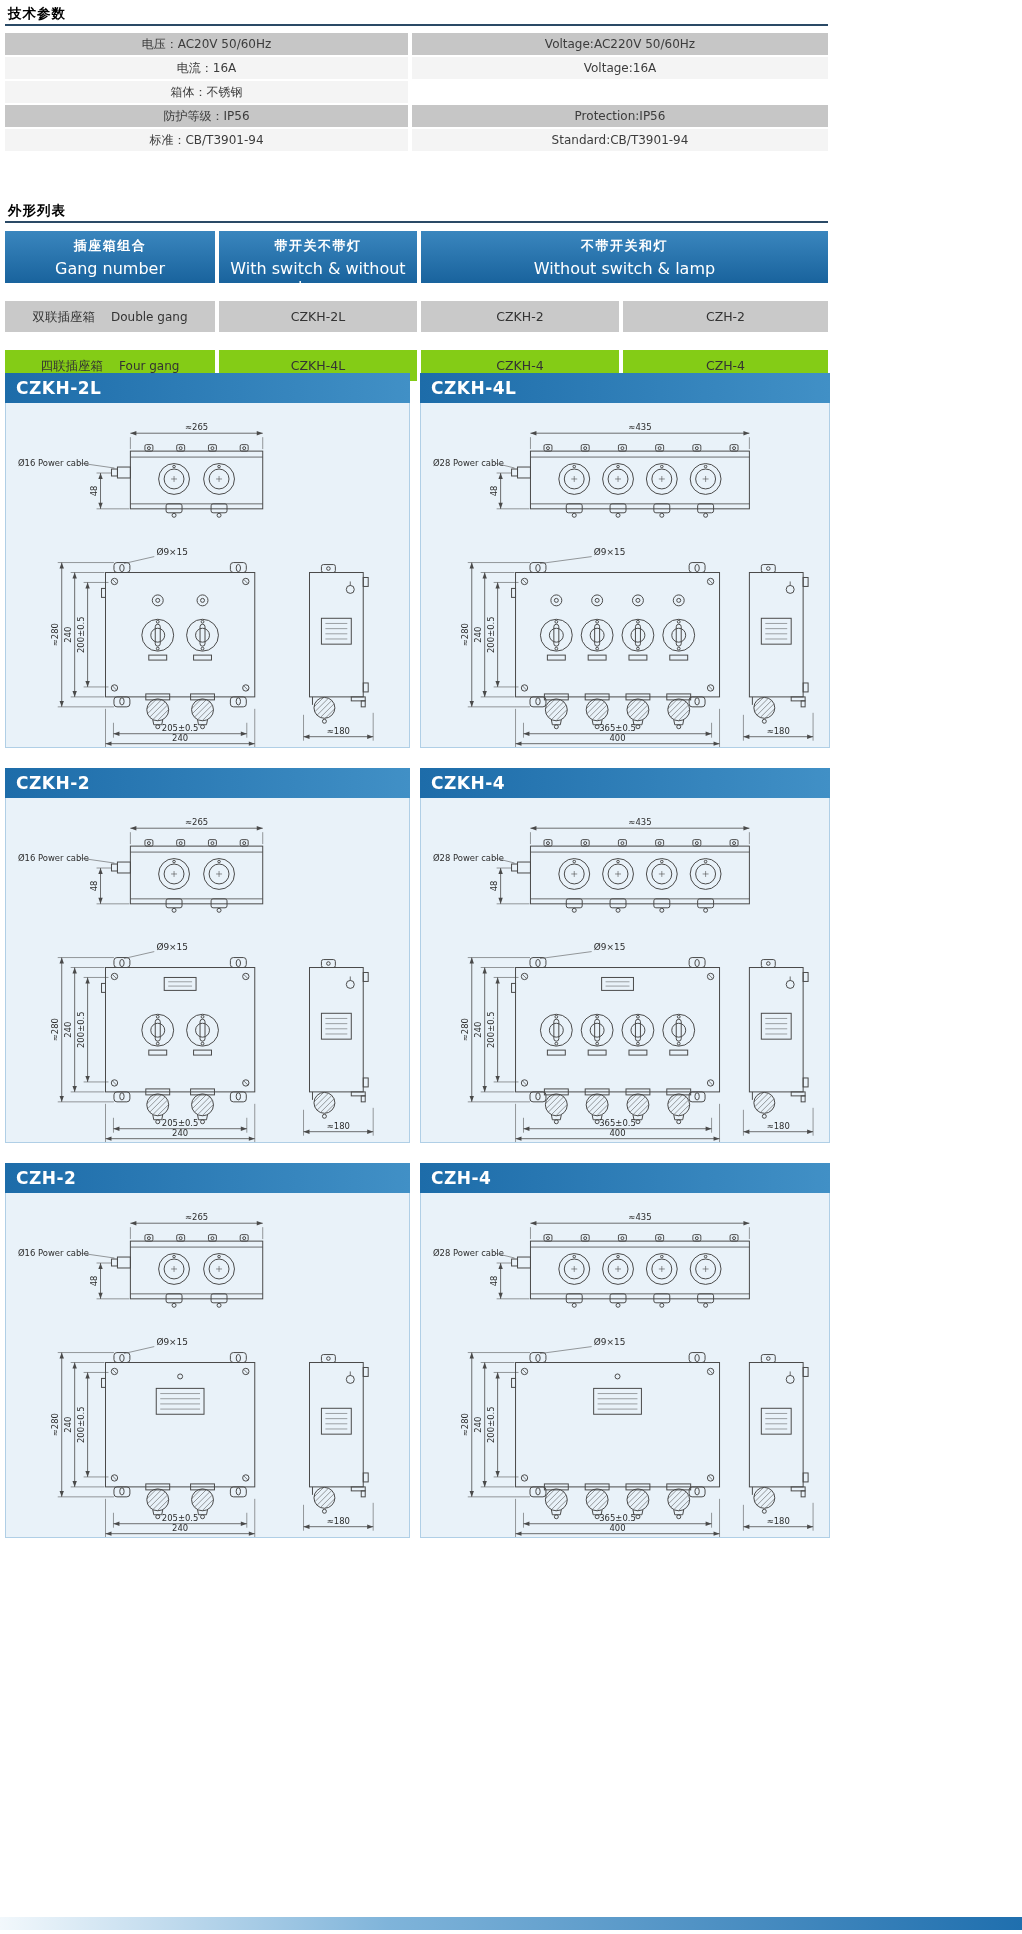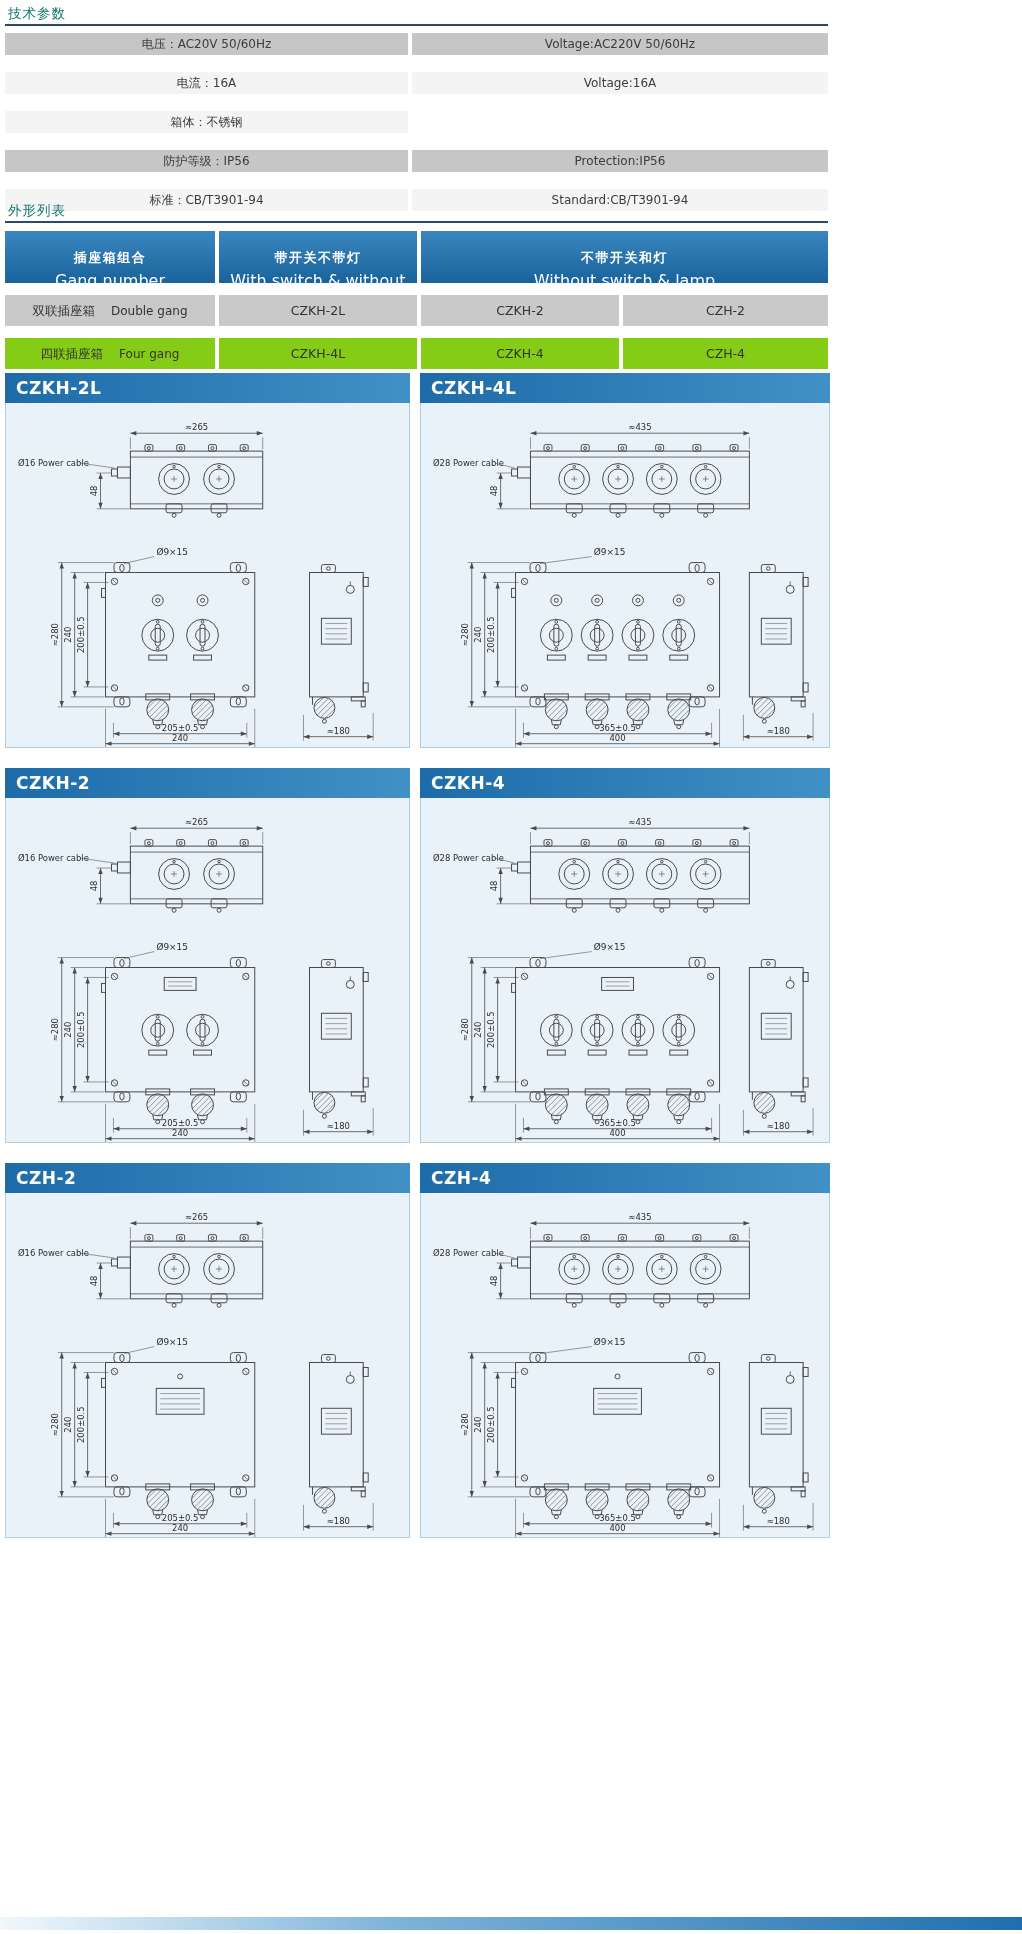--- a/index.html
+++ b/index.html
@@ -1,37 +1,37 @@
 <!DOCTYPE html>
 <html><head>
 <meta charset="utf-8">
 <style>
   *{margin:0;padding:0;box-sizing:border-box}
   html,body{background:#fff}
   .page{position:relative;width:1022px;height:1934px;background:#ffffff;
         font-family:"DejaVu Sans","Liberation Sans",sans-serif;overflow:hidden}
-  .sec-title{position:absolute;left:8px;font-size:13.5px;font-weight:normal;color:#0f766e;letter-spacing:1px}
+  .sec-title{position:absolute;left:8px;font-size:13.5px;font-weight:bold;color:#000000;letter-spacing:1px}
   .rule{position:absolute;left:5px;width:823px;height:2px;background:#2a4a66}
 
   
   .spec-table{position:absolute;left:5px;top:33px;width:823px}
-  .spec-row{display:flex;gap:4px;height:22px;margin-bottom:17px}
+  .spec-row{display:flex;gap:4px;height:22px;margin-bottom:2px}
   .spec-row>div{text-align:center;line-height:22px;font-size:12px;color:#3c3c3c}
   .spec-cn{width:403px}
   .spec-en{flex:1}
   .spec-row.g>div{background:#c6c6c6}
   .spec-row.w>div{background:#f4f4f4}
 
   
   .ot{position:absolute;left:5px;top:231px;width:823px}
   .ot-head{display:flex;gap:4px;height:52px}
-  .ot-head>div{background:linear-gradient(180deg,#3a86be,#19639d);color:#fff;text-align:center;padding-top:18px}
+  .ot-head>div{background:linear-gradient(180deg,#3a86be,#19639d);color:#fff;text-align:center;padding-top:6px}
   .hcn{font-size:13px;font-weight:bold;letter-spacing:1.5px}
   .hen{font-size:16px;margin-top:4px}
-  .ot-row{display:flex;gap:4px;height:31px;margin-top:12px}
+  .ot-row{display:flex;gap:4px;height:31px;margin-top:18px}
   .ot-row>div{text-align:center;line-height:31px;font-size:12.5px;color:#333}
   .ot-row.r1>div{background:#c9c9c9}
   .ot-row.r2>div{background:#84cc16}
   .c1{width:210px}.c2{width:198px}.c3{width:198px}.c4{flex:1}
   .ot-first .en{margin-left:16px;font-size:12px}
 
   
   .panel{position:absolute}
   .panel-title{height:30px;background:linear-gradient(90deg,#1d6ca9,#4190c6);color:#fff;
                font-size:17px;font-weight:bold;line-height:30px;padding-left:11px;letter-spacing:.5px}

